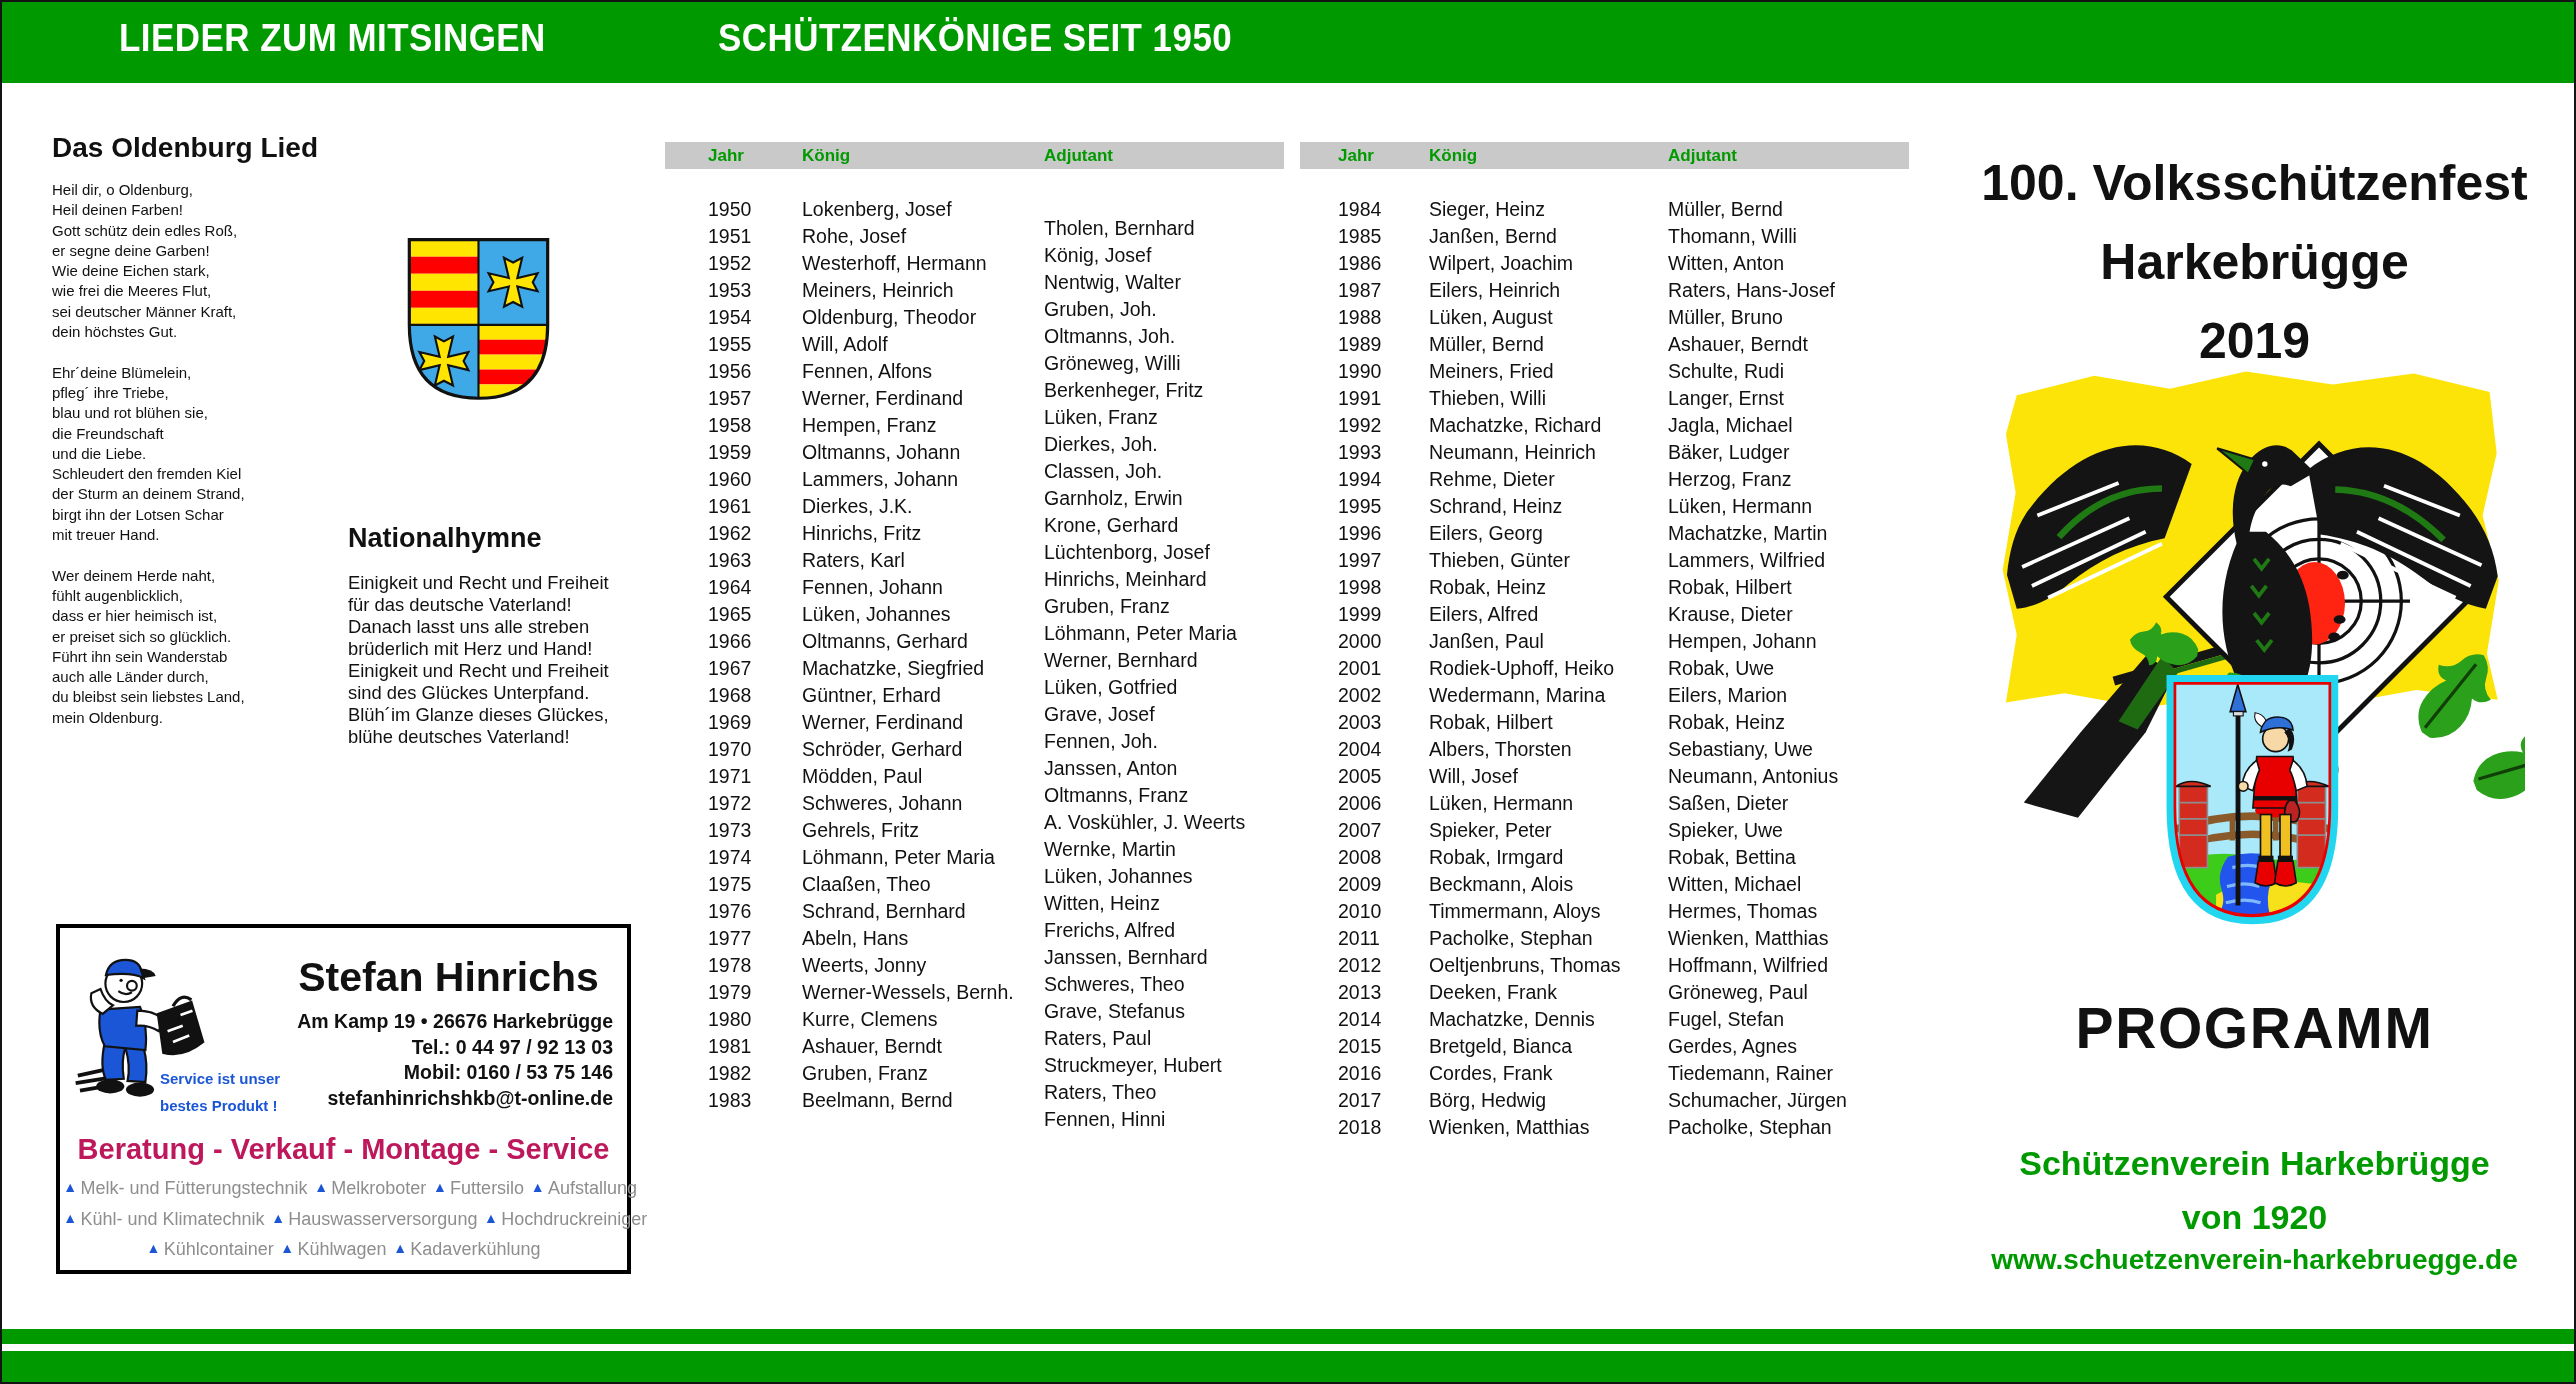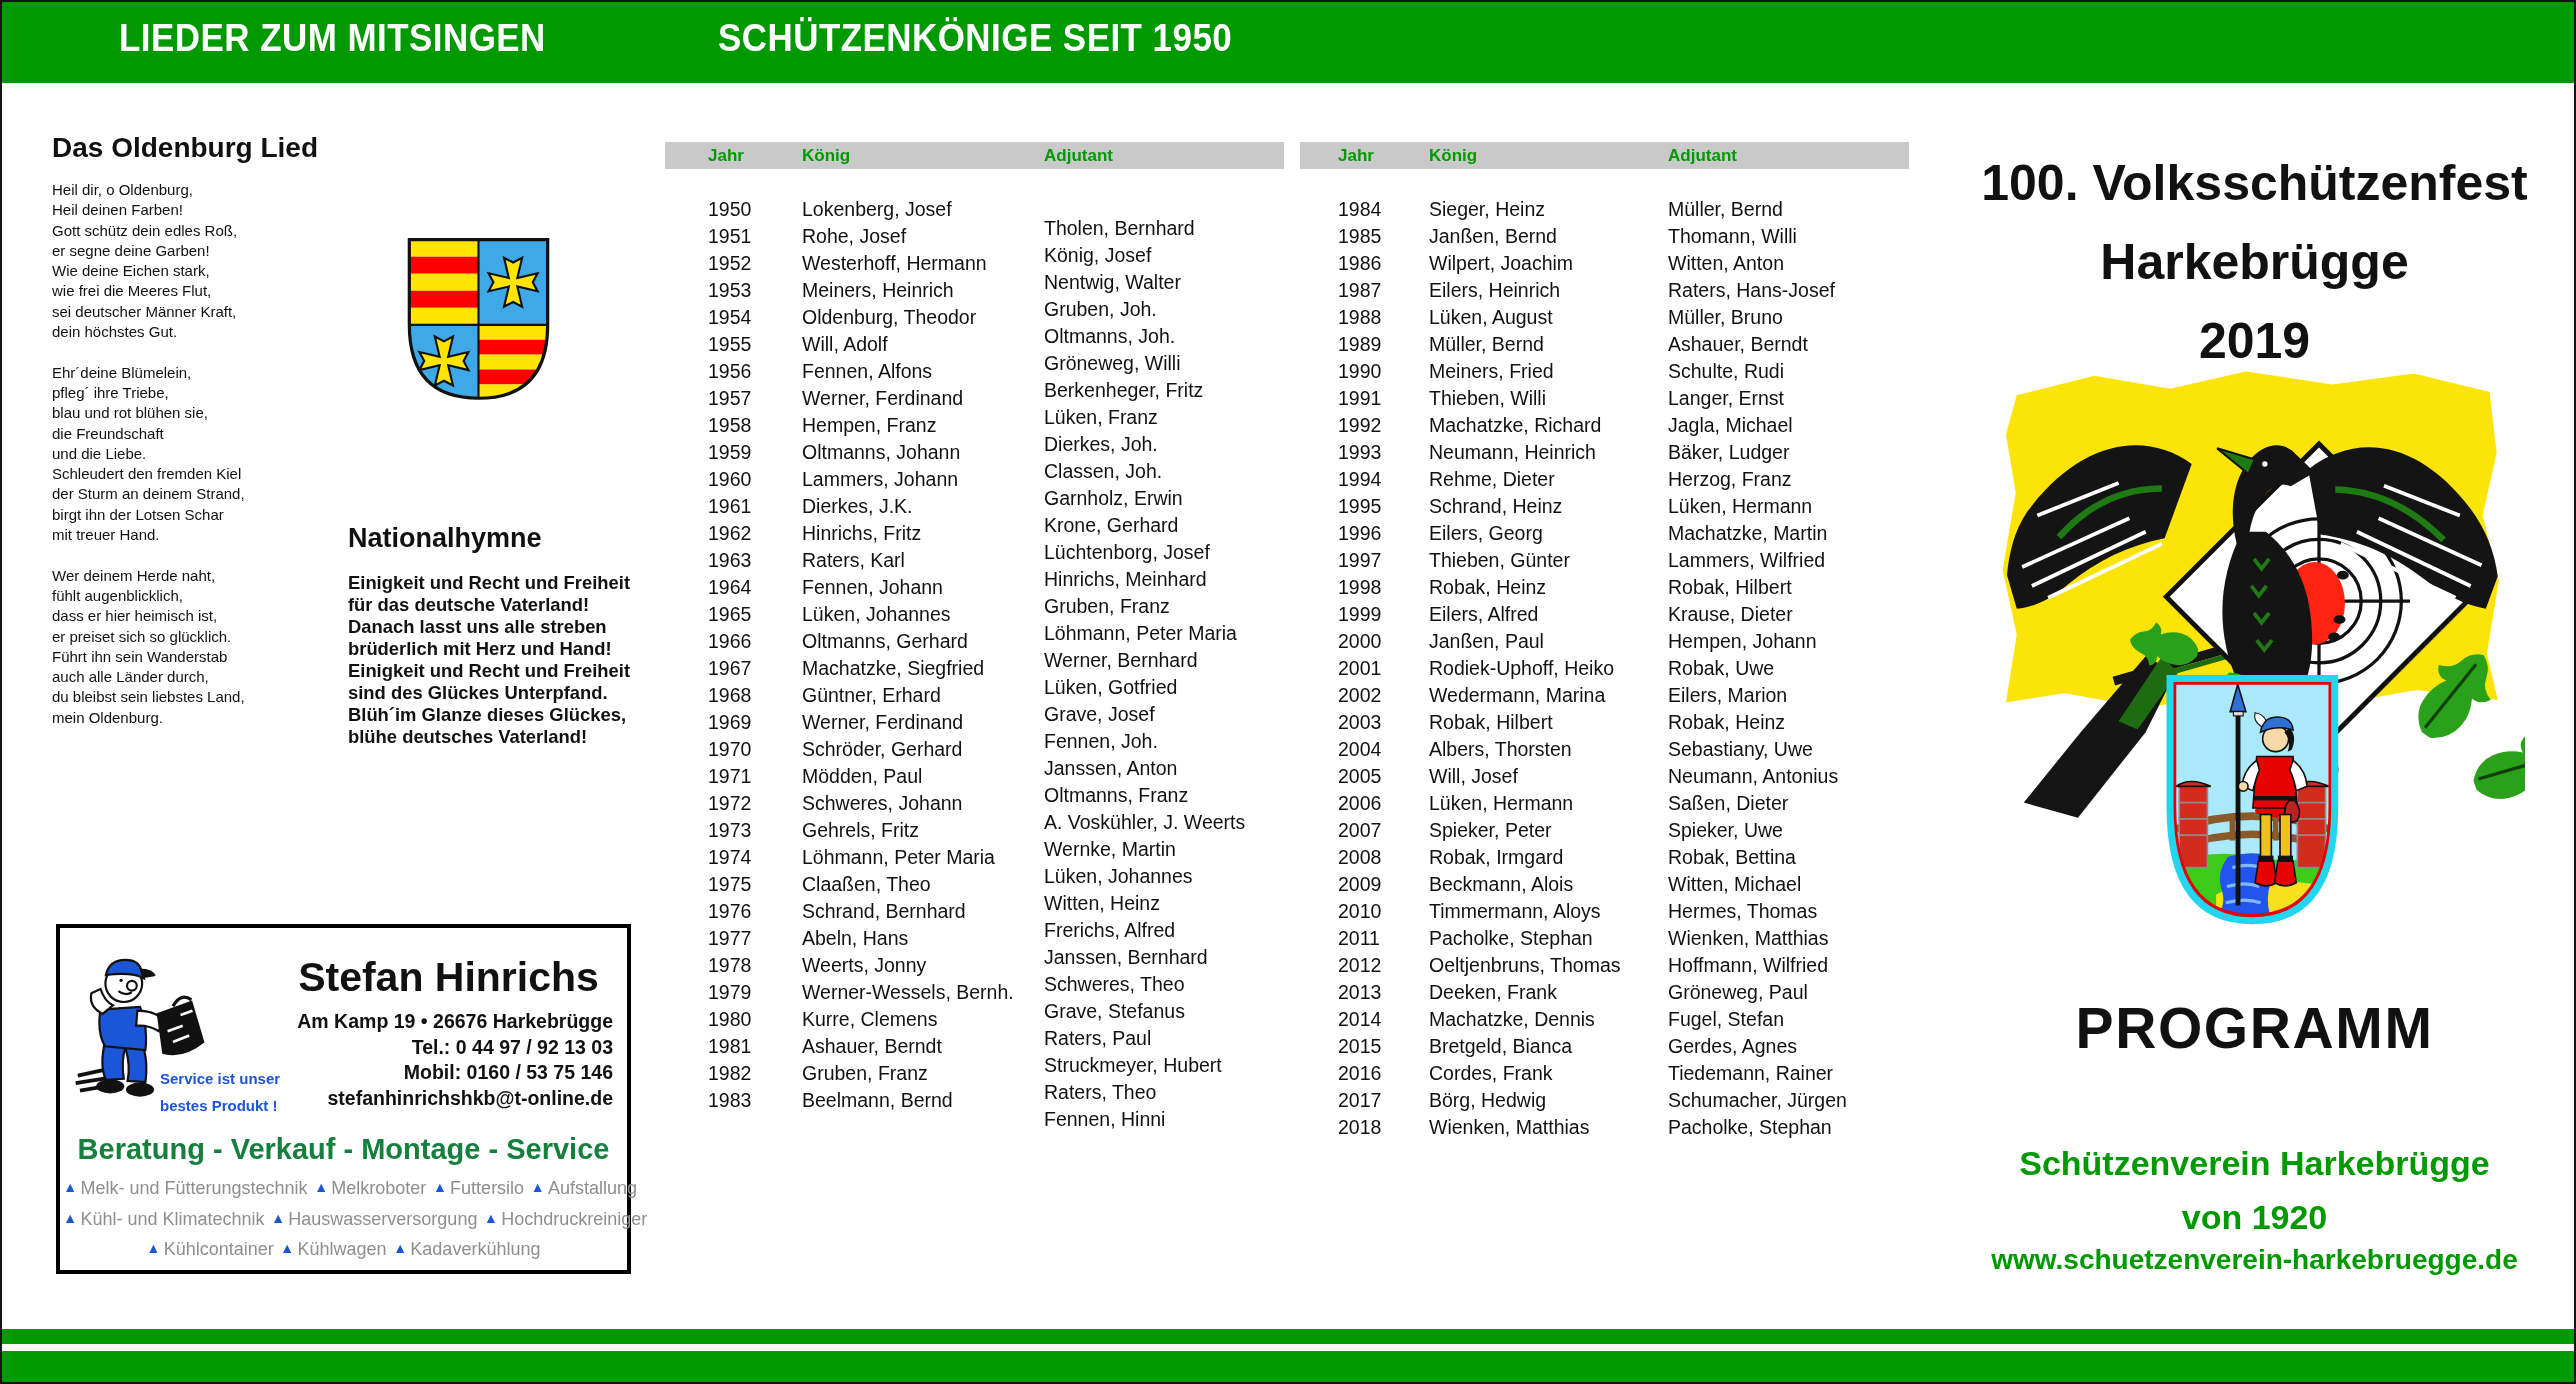--- a/index.html
+++ b/index.html
@@ -14,32 +14,32 @@
     transform:scaleX(.92);transform-origin:left;white-space:nowrap;letter-spacing:0.5px;}
   .bt-left{left:117px;}
   .bt-right{left:716px;}
   
   .song-title{position:absolute;left:50px;top:130px;font-size:28px;font-weight:bold;margin:0;}
   .poem{position:absolute;left:50px;top:178px;font-size:15px;line-height:20.3px;}
   .poem-line{min-height:20.3px;white-space:nowrap;}
   .coat{position:absolute;left:402px;top:228px;}
   .anthem-title{position:absolute;left:346px;top:521px;font-size:27px;font-weight:bold;margin:0;}
   .anthem{position:absolute;left:346px;top:570px;font-size:18.4px;line-height:22px;}
-  .anthem-line{min-height:22px;white-space:nowrap;font-weight:bold;}
+  .anthem-line{min-height:22px;white-space:nowrap;}
   
   .ad{position:absolute;left:54px;top:922px;width:575px;height:350px;
       border:4.9px solid #000;box-sizing:border-box;background:#fff;}
   .ad-name{position:absolute;left:199px;top:26px;width:379px;text-align:center;
       font-size:41px;font-weight:bold;white-space:nowrap;}
   .ad-contact{position:absolute;right:14px;top:81px;text-align:right;
       font-size:19.5px;font-weight:bold;line-height:25.5px;white-space:nowrap;}
   .ad-slogan{position:absolute;left:100px;top:137px;font-size:15px;font-weight:bold;
       color:#1A56D6;line-height:27px;white-space:nowrap;}
   .ad-headline{position:absolute;left:0;top:205px;width:100%;text-align:center;
-      font-size:29px;font-weight:bold;color:#15803d;white-space:nowrap;}
+      font-size:29px;font-weight:bold;color:#be185d;white-space:nowrap;}
   .svc-line{position:absolute;left:0;width:100%;text-align:center;font-size:18px;
       color:#8E8E8E;white-space:nowrap;}
   .svc-1{top:250px;} .svc-2{top:281px;} .svc-3{top:311px;}
   .svc-item{margin:0 3.3px;}
   .tri{color:#1A56D6;font-size:14px;vertical-align:1.6px;margin-right:3.3px;}
   .mascot{position:absolute;left:6.5px;top:22px;}
   
   .t-head{position:absolute;top:140px;height:27px;background:#C9C9C9;}
   .th1{left:663px;width:619px;}
   .th2{left:1298px;width:609px;}

